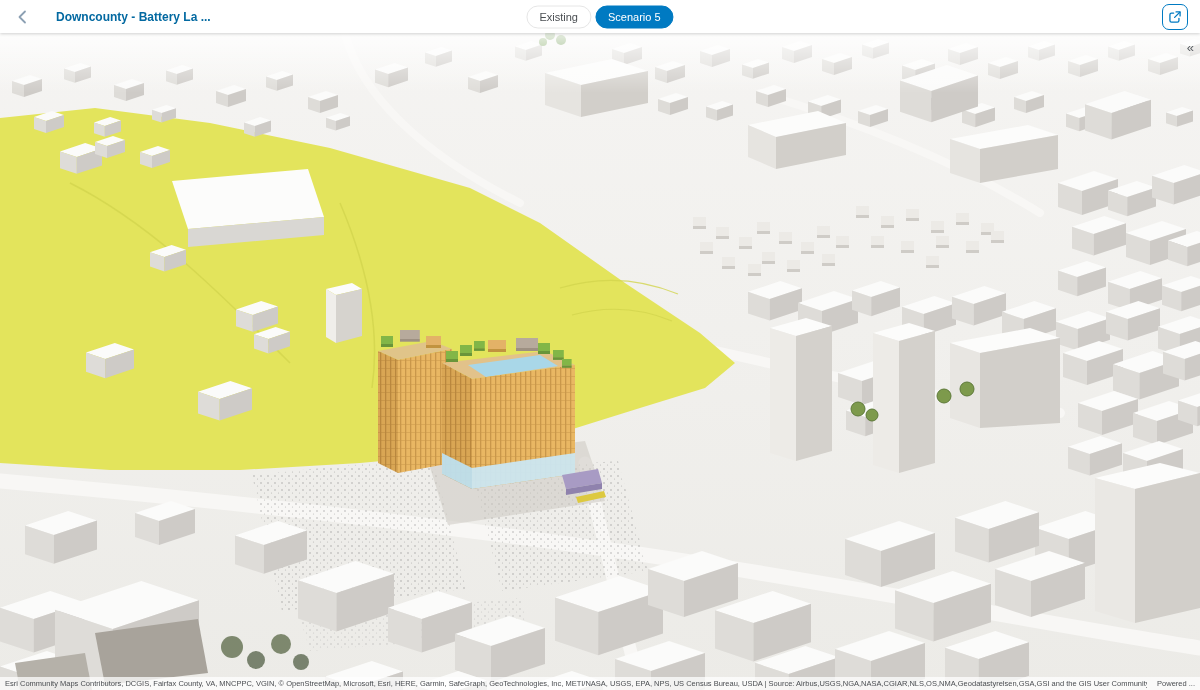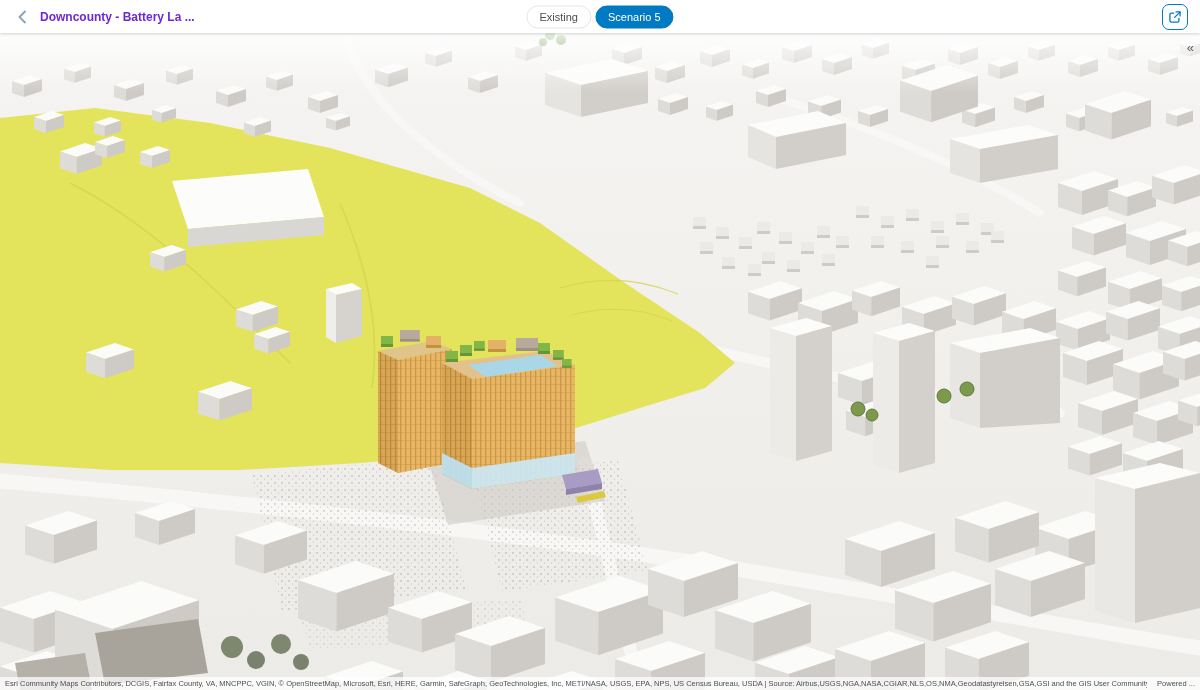--- a/index.html
+++ b/index.html
@@ -7,21 +7,21 @@
     --dev-green:#82b647; --dev-blue:#a9d7e8; --building-top:#fbfbfa; --building-side:#cecbc7;
     --ground:#edebe7;
   }
   *{box-sizing:border-box;margin:0;padding:0}
   html,body{width:1200px;height:690px;overflow:hidden;font-family:"Liberation Sans",sans-serif;background:#fff}
 
   
   .header{position:absolute;top:0;left:0;right:0;height:33px;background:#fff;z-index:5;
     display:flex;align-items:center;padding:0 12px;box-shadow:0 1px 3px rgba(0,0,0,.18)}
   .back-btn{width:20px;height:20px;display:flex;align-items:center;justify-content:center;cursor:pointer;flex:0 0 auto}
-  .title{font-size:12px;font-weight:700;color:#6d28d9;margin-left:8px;white-space:nowrap}
+  .title{font-size:12px;font-weight:700;color:#0369a1;margin-left:24px;white-space:nowrap}
   .toggle{position:absolute;left:50%;top:50%;transform:translate(-50%,-50%);display:flex;gap:4px;align-items:center}
   .pill{font-size:11px;line-height:1;padding:5px 12px;border-radius:14px;cursor:pointer;white-space:nowrap}
   .pill.inactive{background:#fff;border:1px solid #e6e6e6;color:#4a4e52}
   .pill.active{background:var(--accent,#007ac2);border:1px solid var(--accent,#007ac2);color:#fff;font-weight:500}
   .export-btn{margin-left:auto;width:26px;height:26px;border:1.5px solid var(--accent,#007ac2);border-radius:7px;
     display:flex;align-items:center;justify-content:center;cursor:pointer;background:#fff}
 
   
   .map{position:absolute;top:33px;left:0;right:0;bottom:0;background:linear-gradient(#f5f4f2,#ecebe7);cursor:grab}
   .map svg{display:block;width:100%;height:100%}

